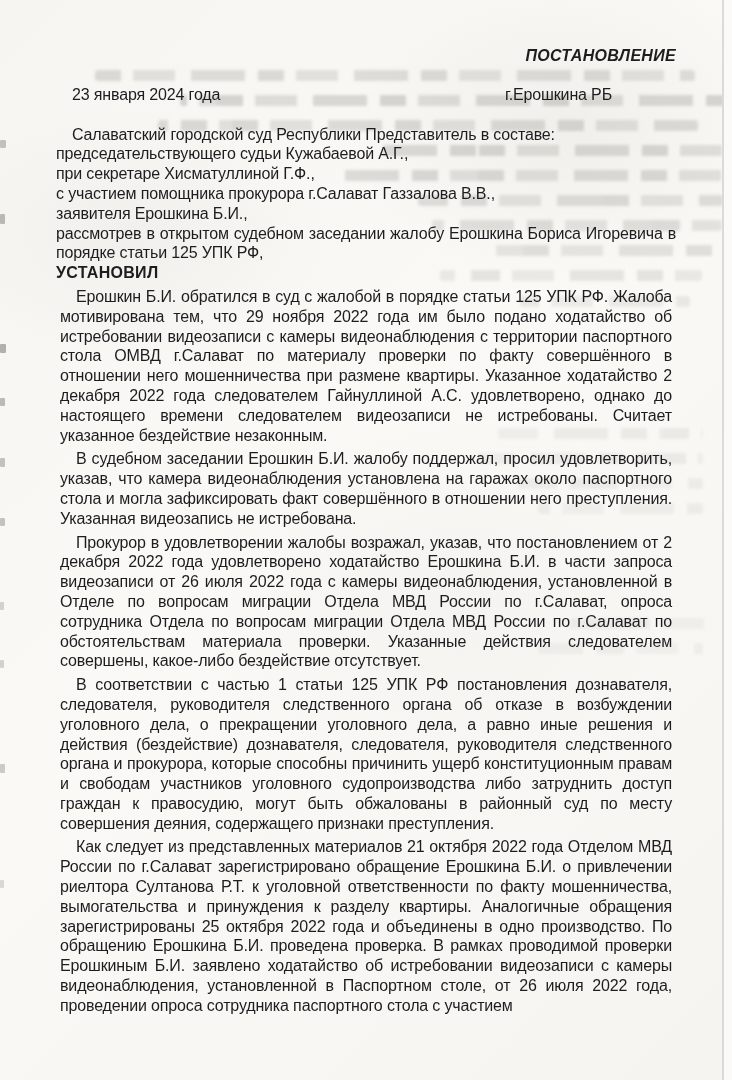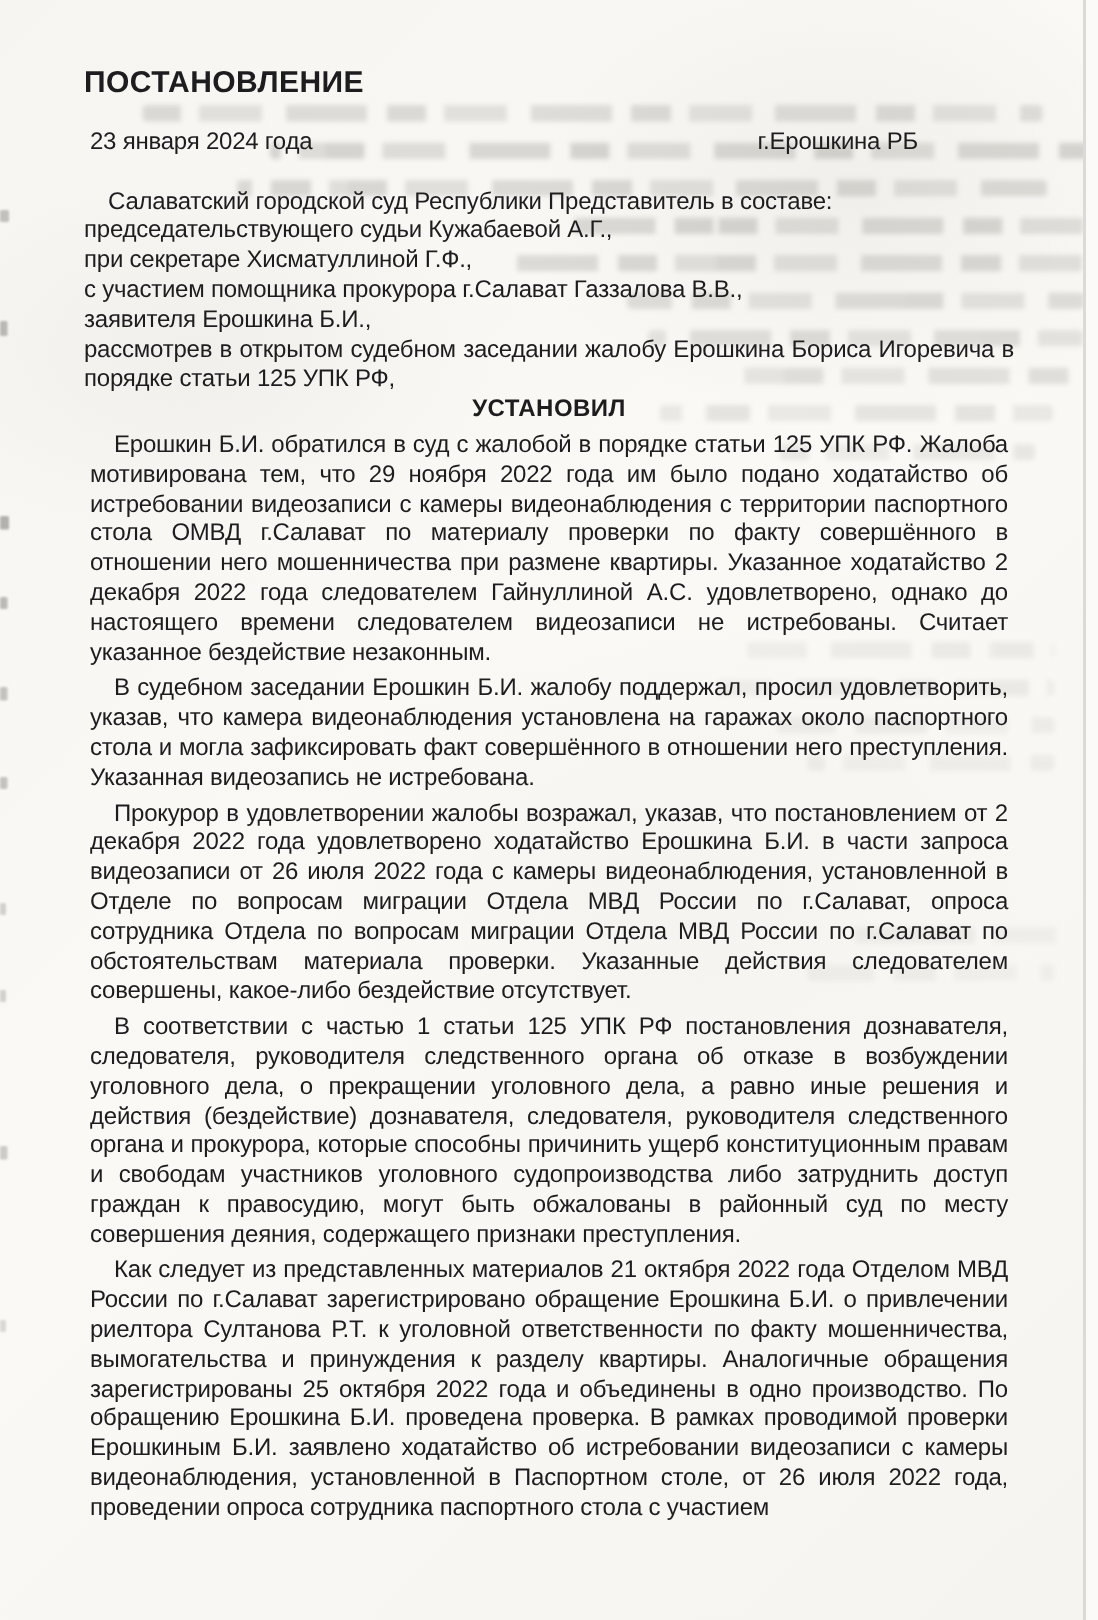--- a/index.html
+++ b/index.html
@@ -11,29 +11,29 @@
     overflow:hidden;
     font-family:"Liberation Sans",sans-serif;
     color:#1d1d1f;
   }
   .content{
     position:absolute;left:56px;top:46px;width:620px;
     font-size:16px;line-height:19.8px;letter-spacing:-0.15px;
     z-index:3;
   }
   .doc-title{
-    text-align:left;margin:0 0 19px 0;
-    font-size:20px;font-weight:600;letter-spacing:0.3px;
+    text-align:right;margin:0 0 19px 0;
+    font-size:16px;font-weight:600;letter-spacing:0.3px;font-style:italic;
   }
-  .date-row{display:flex;justify-content:space-between;margin:0 0 20px 4px;gap:35px;}
+  .date-row{display:flex;justify-content:space-between;margin:0 0 20px 16px;gap:35px;}
   .date-row .place{padding-right:64px;}
   .intro-line{margin:0;}
   .first-indent{text-indent:16px;}
   .case-line{margin:0;text-align:justify;text-align-last:left;}
-  .section-heading{text-align:center;margin:0;font-weight:600;letter-spacing:0.3px;}
+  .section-heading{margin:0;font-weight:600;letter-spacing:0.3px;}
   p.body-par{margin:4px;text-align:justify;text-align-last:left;text-indent:16px;}
 
   
   .bleed-row{
     position:absolute;height:11px;z-index:1;
     filter:blur(1.6px);border-radius:3px;
     background:repeating-linear-gradient(90deg,
       rgba(122,119,112,0.55) 0 26px, rgba(122,119,112,0) 26px 38px,
       rgba(122,119,112,0.42) 38px 80px, rgba(122,119,112,0) 80px 96px,
       rgba(122,119,112,0.5) 96px 150px, rgba(122,119,112,0) 150px 163px);

